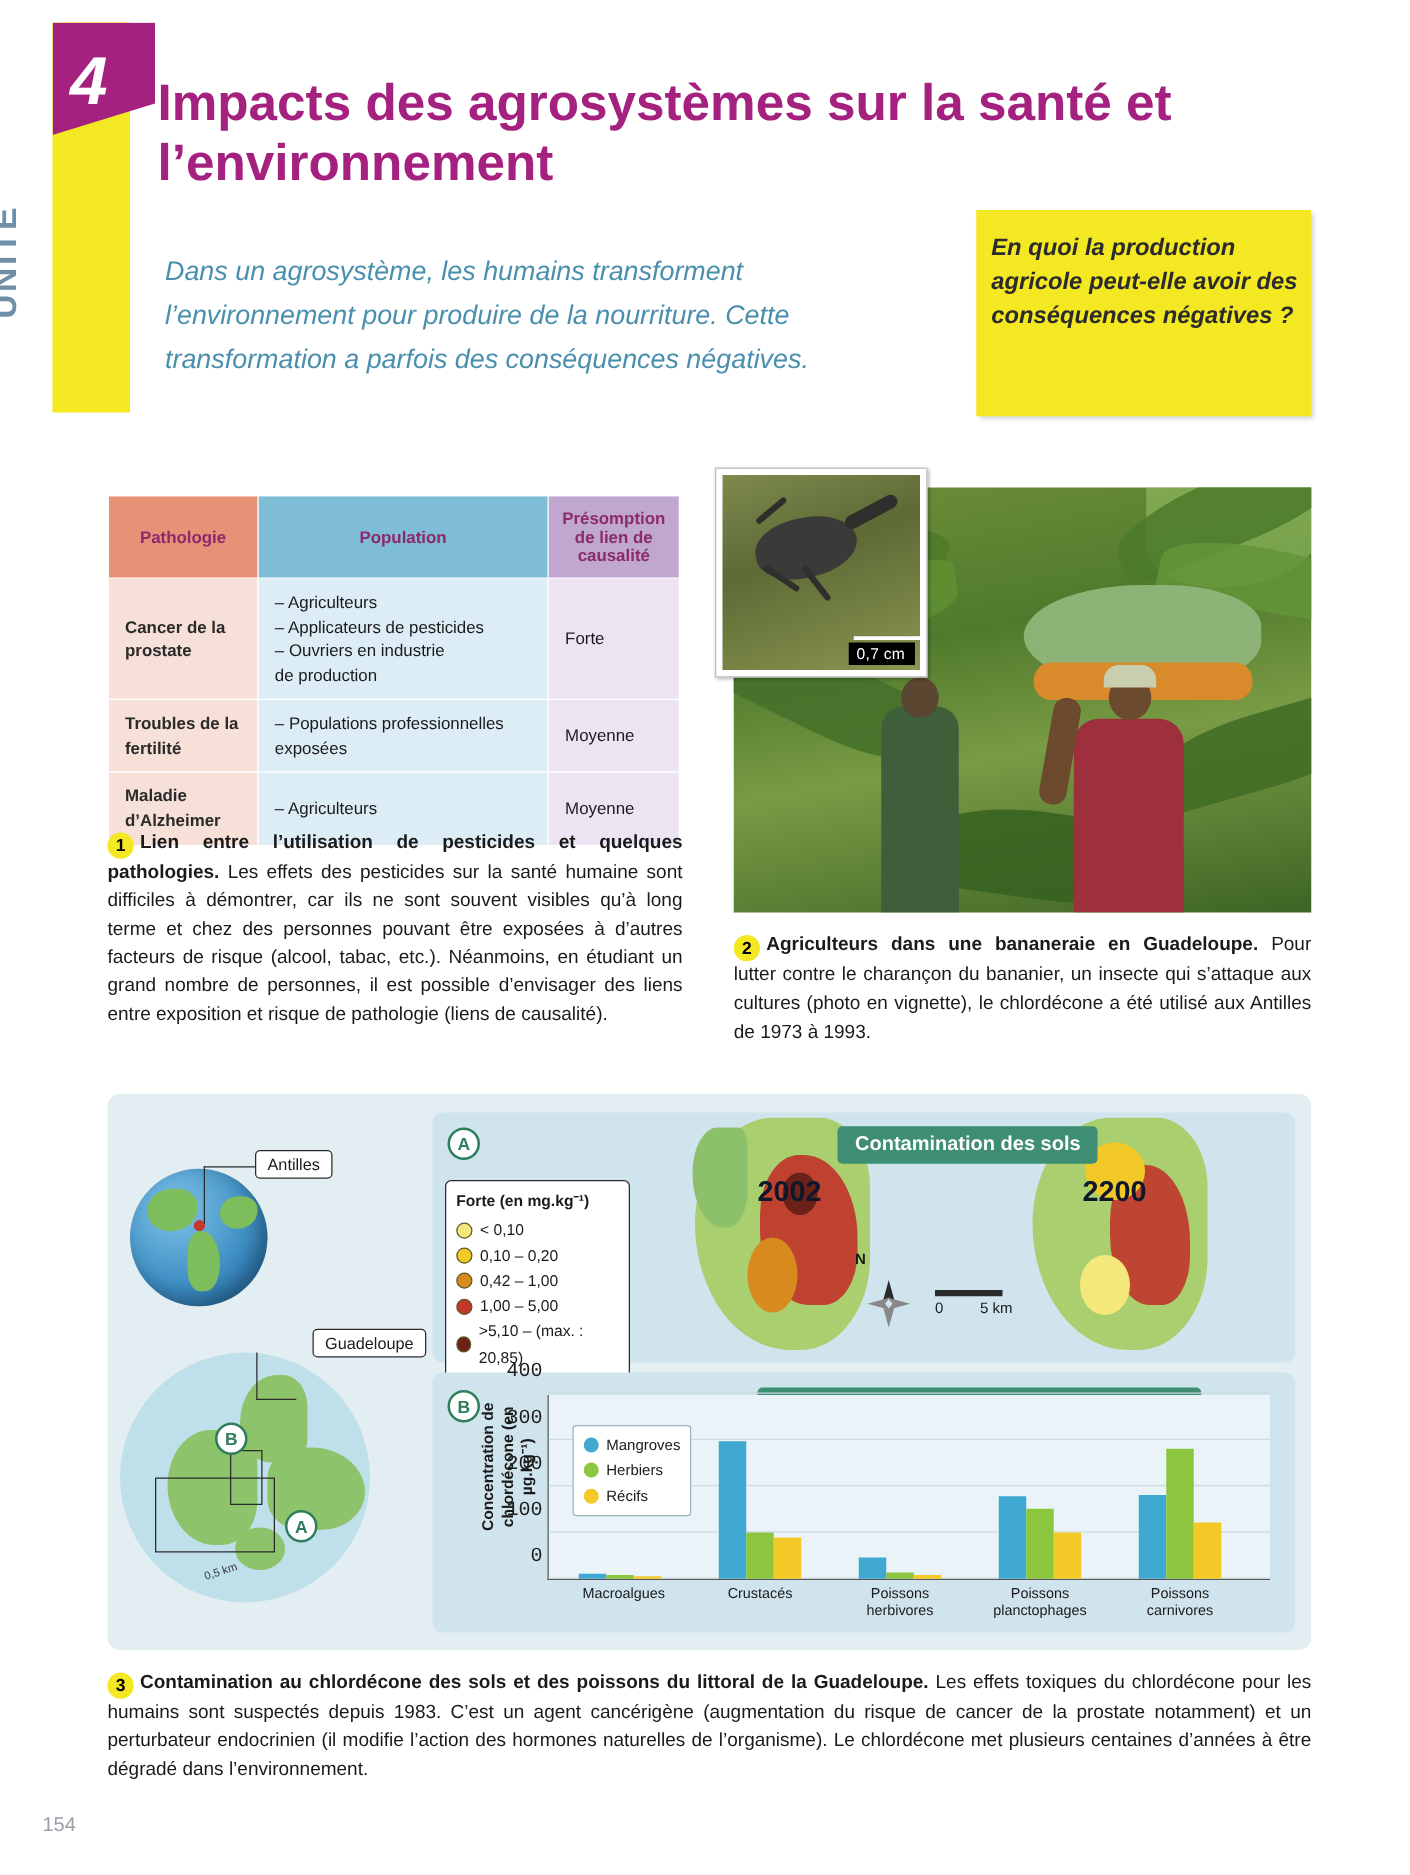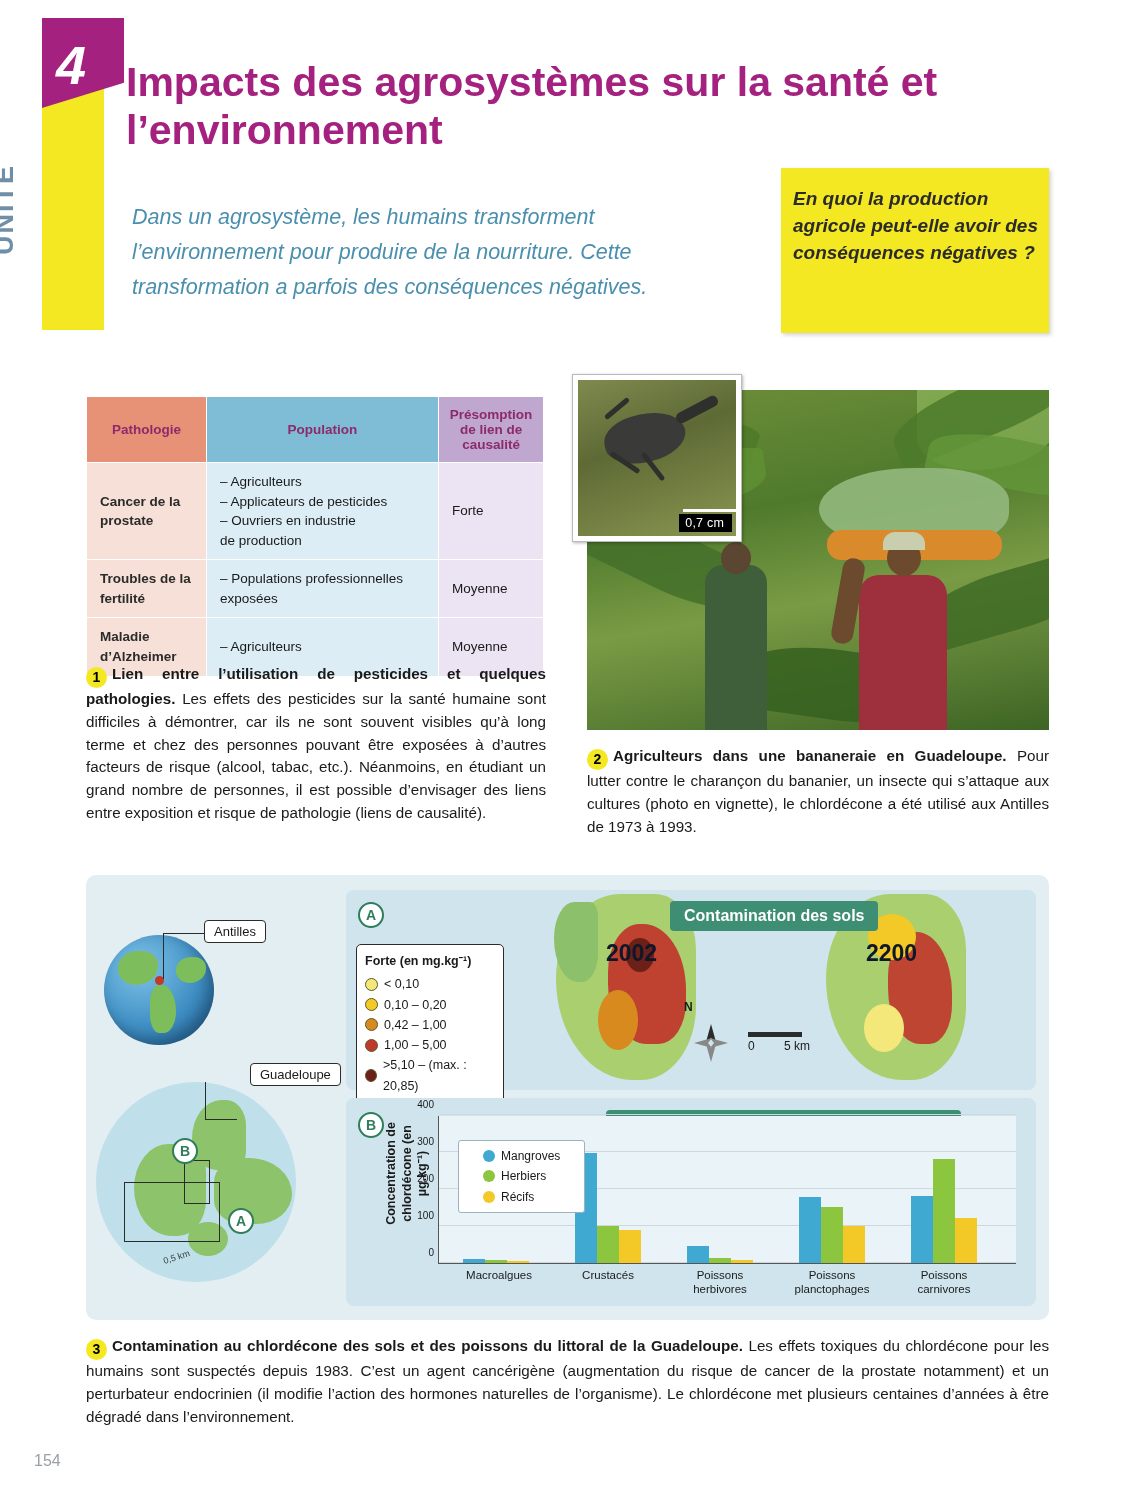--- a/index.html
+++ b/index.html
@@ -197,27 +197,27 @@
   .ylabel {
     position:absolute; left:352px; top:1150px;
     font-size:12.5px; font-weight:bold; text-align:center; line-height:1.25;
     transform:rotate(-90deg); transform-origin:center;
     width:110px;
   }
   .chart-area {
     position:absolute; left:438px; top:1116px; width:578px; height:148px;
     background:#eaf4f8; border-left:1.5px solid #555; border-bottom:1.5px solid #555;
   }
-  .ytick{position:absolute;right:100%;font-size:10px;transform:translateY(-50%);padding-right:5px;}
+  .ytick{position:absolute;right:100%;font-size:16px;transform:translateY(-50%);padding-right:5px;font-family:Liberation Mono, monospace;}
   .gridline{position:absolute;left:0;width:100%;height:1px;background:#cdd9de;}
   .bar{position:absolute;bottom:0;}
   .xcat{position:absolute;top:152px;font-size:11.5px;text-align:center;line-height:1.25;}
   .chart-legend {
     position:absolute; left:458px; top:1140px; background:#fff;
-    border:1px solid #9bb3bd; border-radius:3px; padding:5px 24px;
+    border:1px solid #9bb3bd; border-radius:3px; padding:5px 8px;
     font-size:12px; line-height:1.7;
   }
   .cl-dot{width:12px;height:12px;border-radius:50%;display:inline-block;vertical-align:-2px;margin-right:6px;}
 
   .caption3 { position:absolute; left:86px; top:1335px; width:963px; }
   .page-num { position:absolute; left:34px; top:1452px; font-size:16px; color:#9aa0a6; }
 </style>
 </head>
 <body>
 

